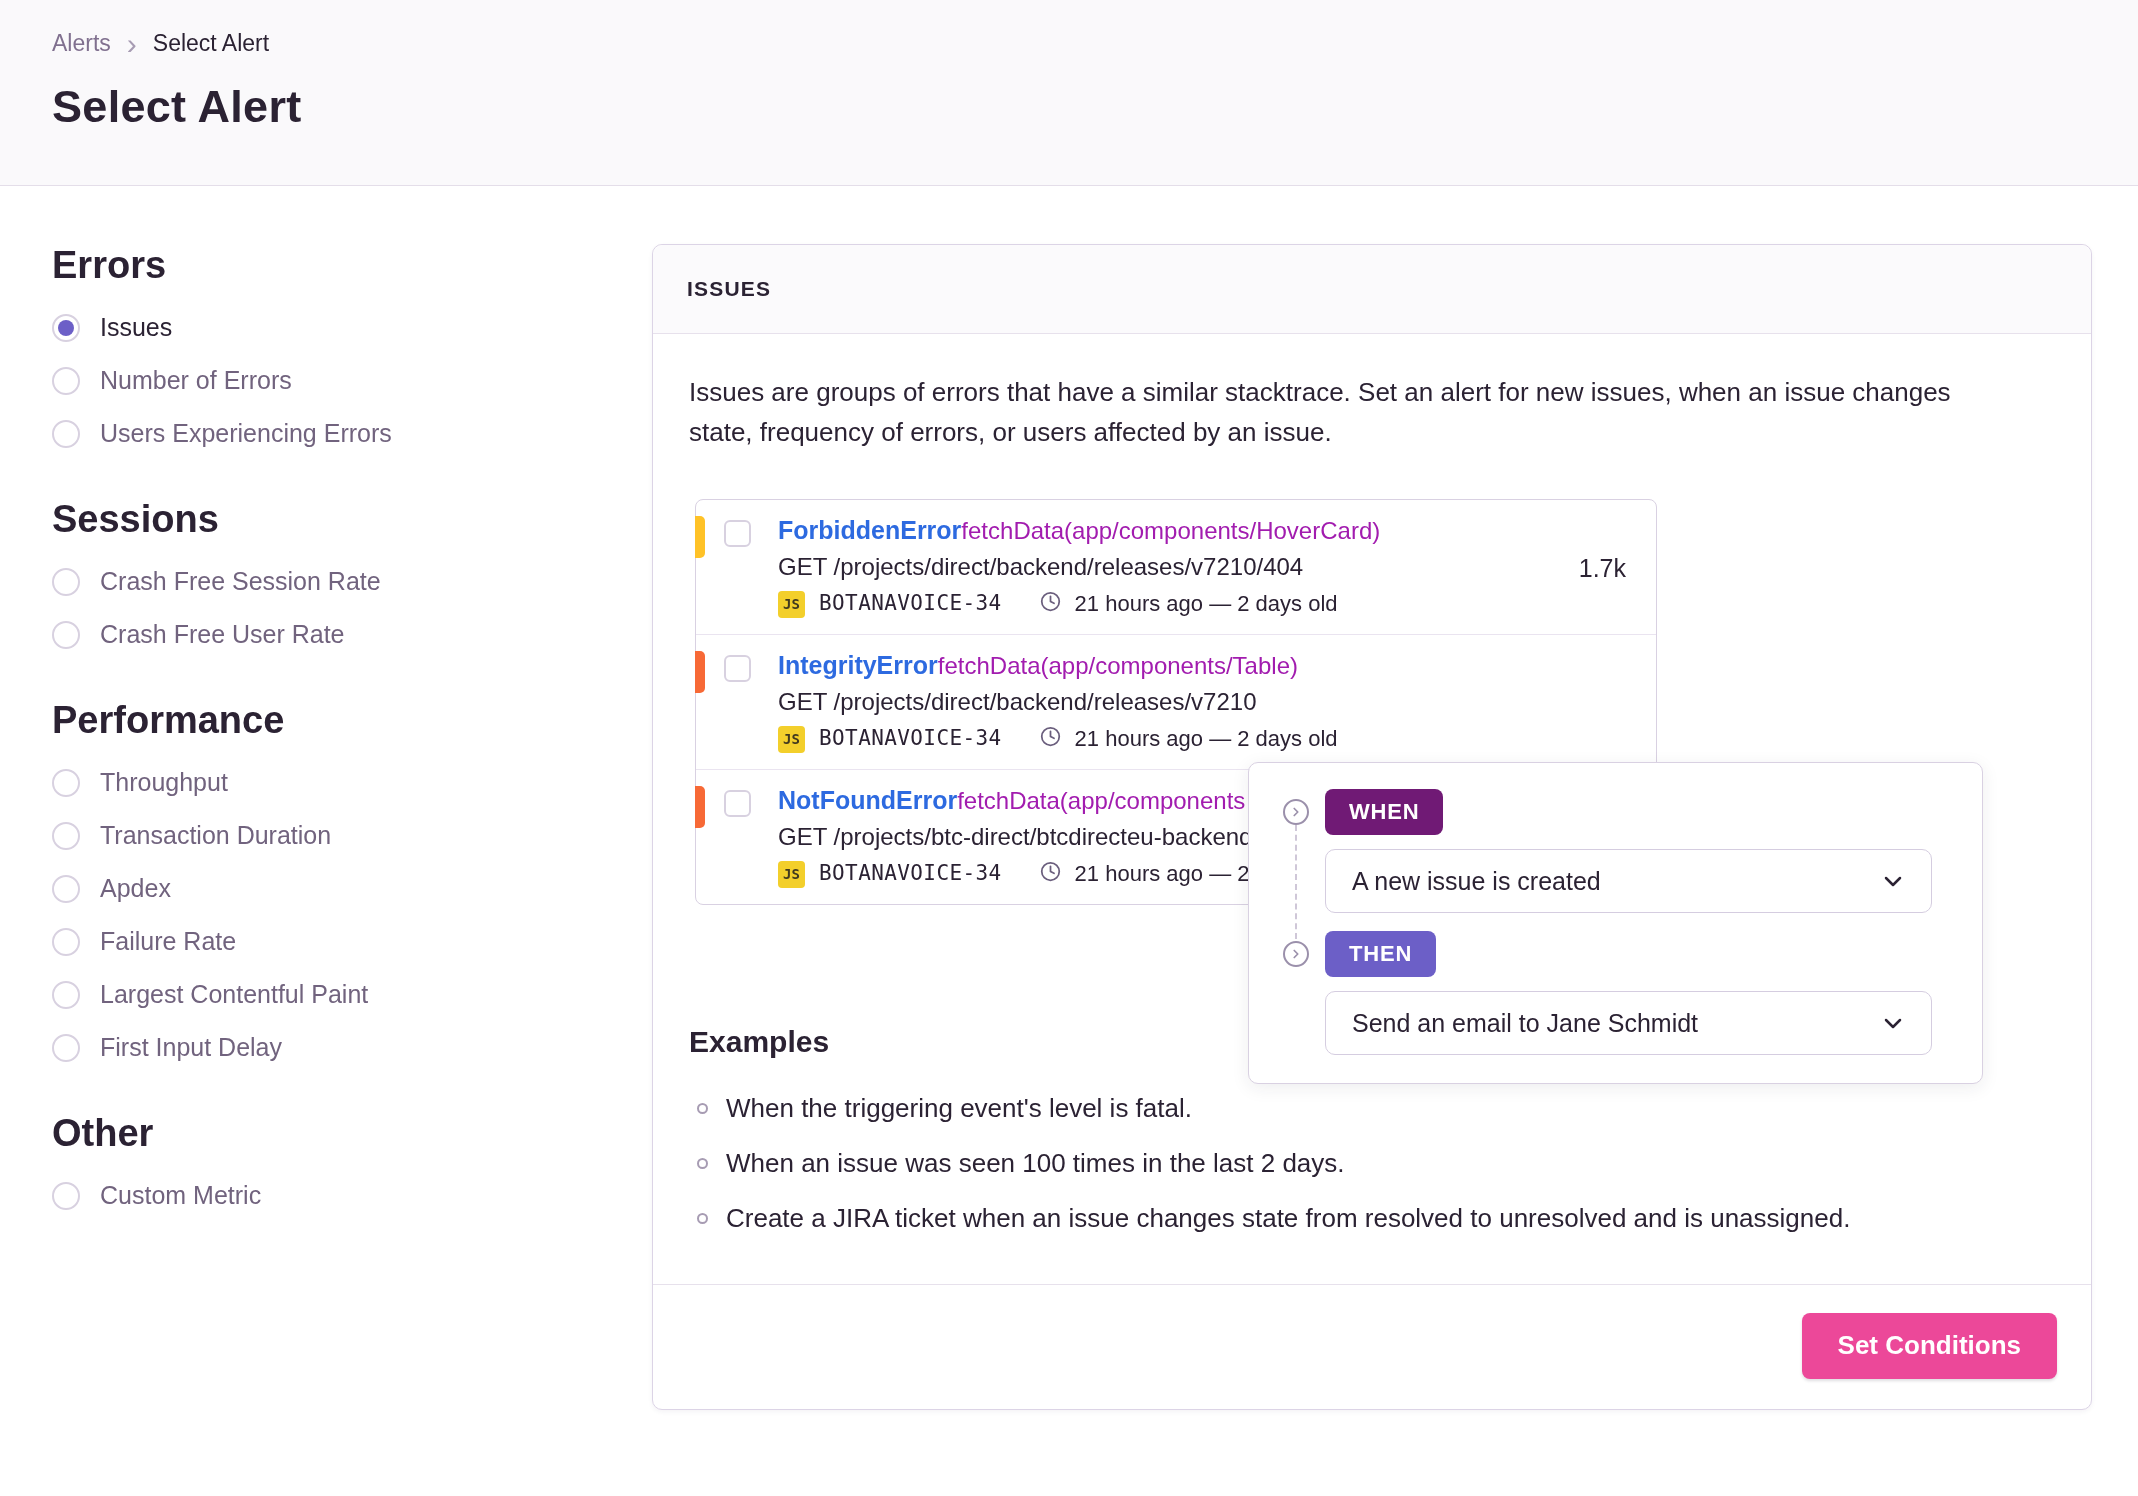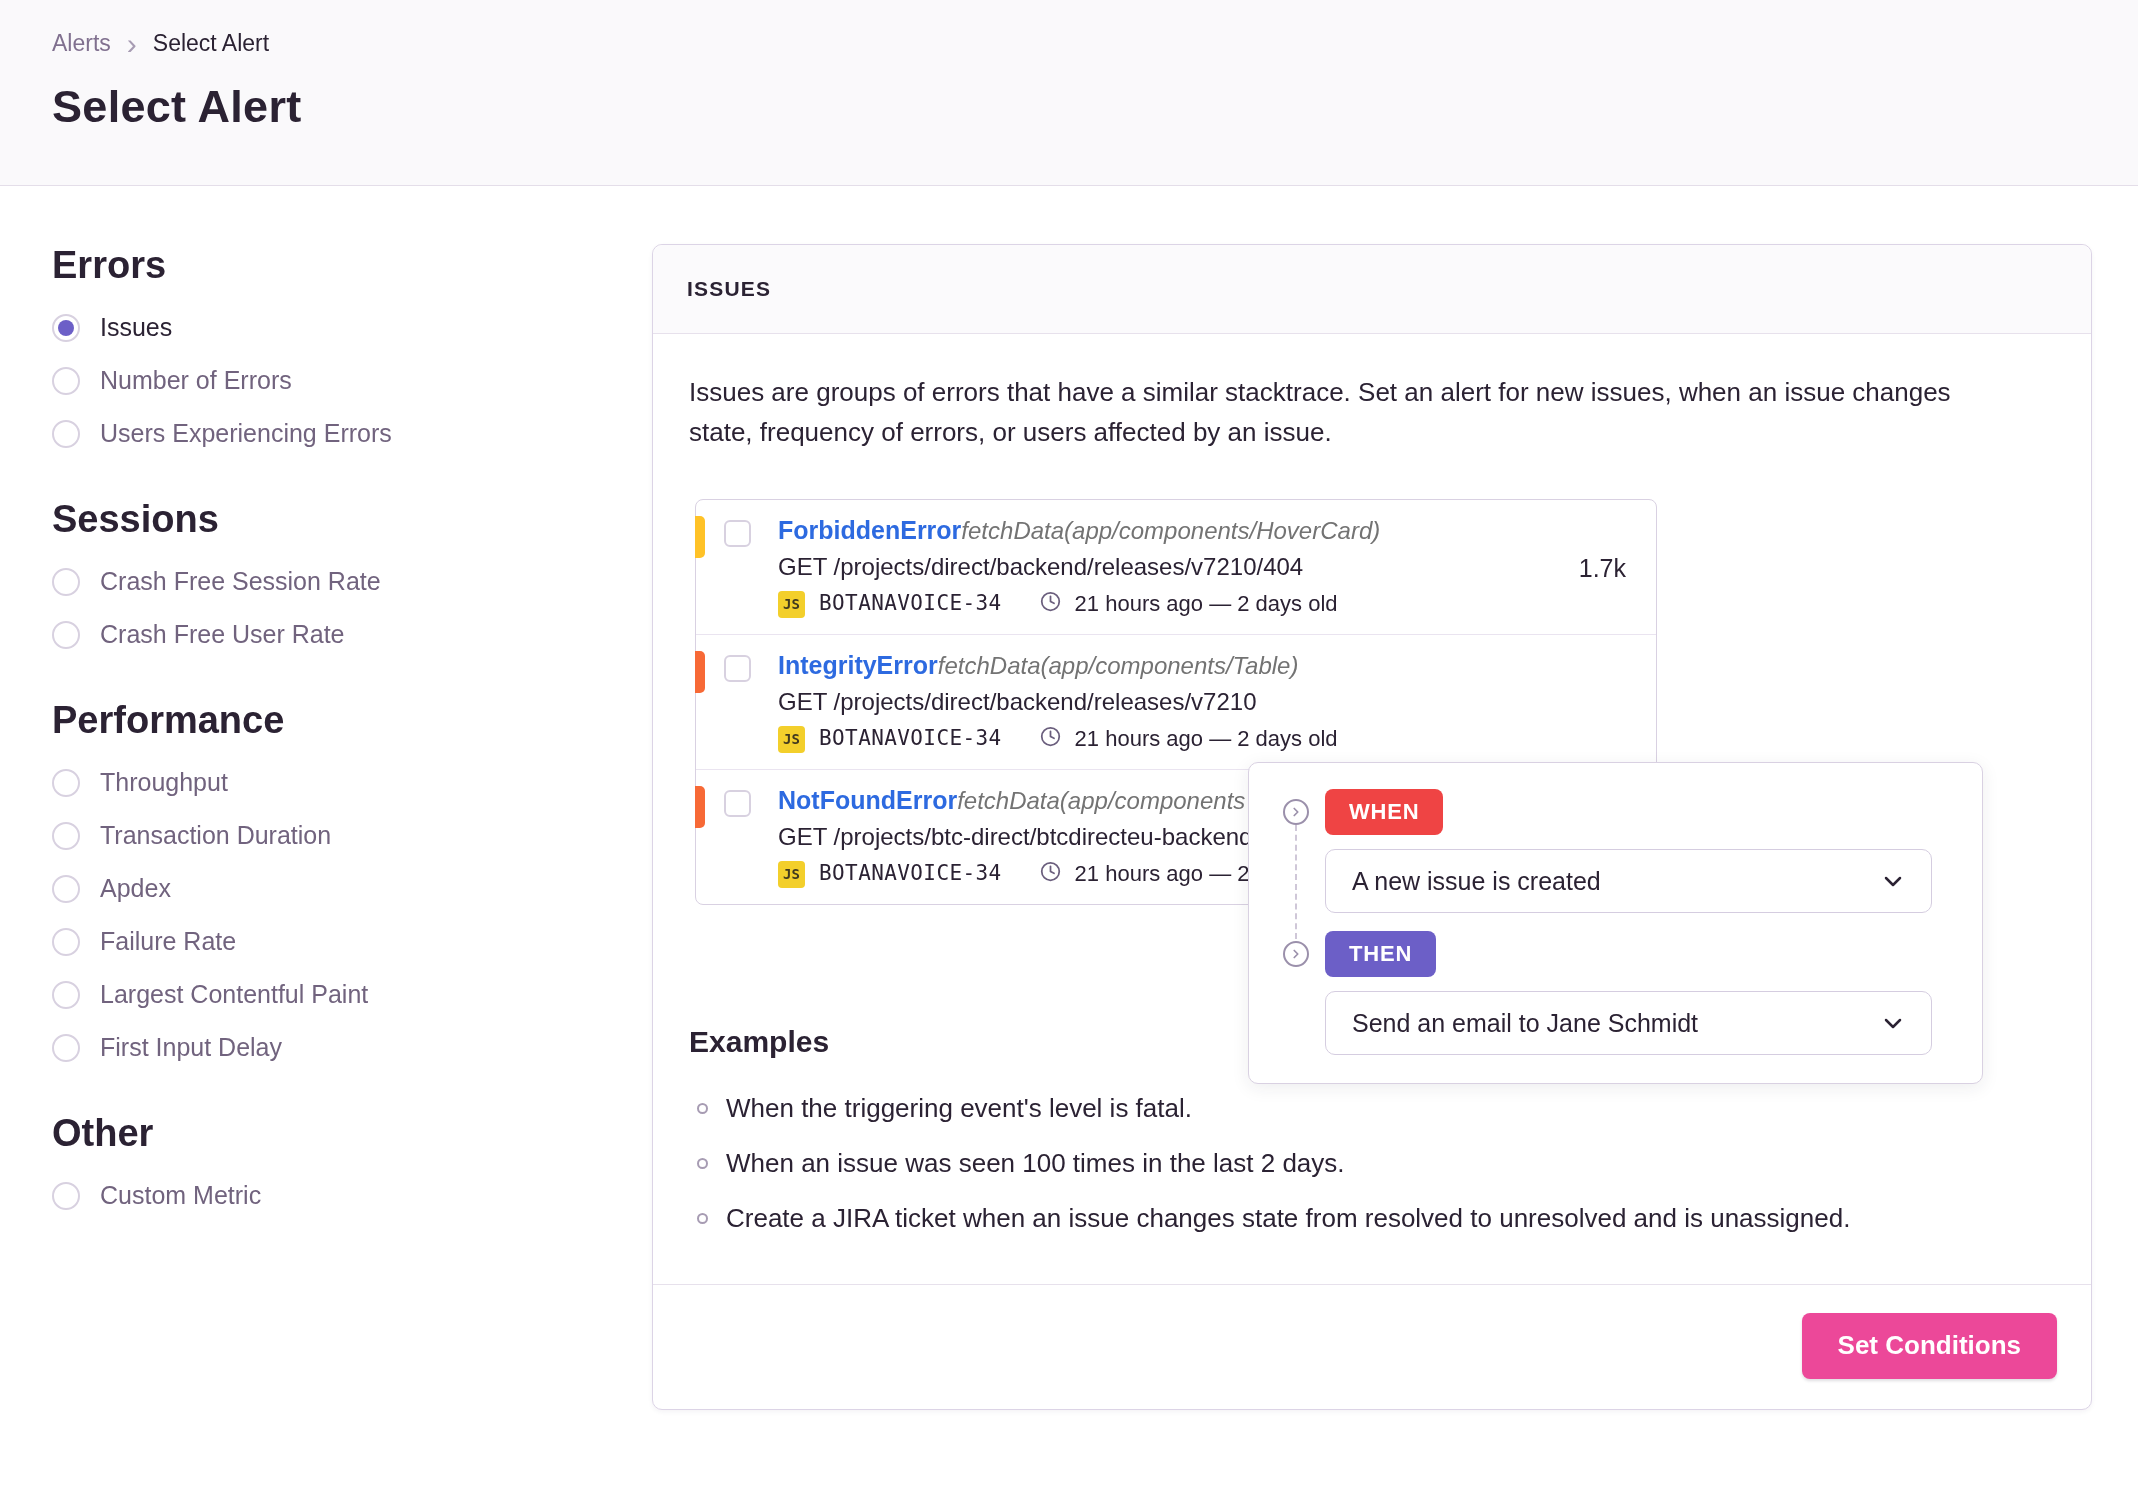--- a/index.html
+++ b/index.html
@@ -63,21 +63,21 @@
   }
   .issue-row { position:relative; padding:16px 30px 16px 82px; border-bottom:1px solid #eae4f0; }
   .issue-row:last-child { border-bottom:none; }
   .level-bar { position:absolute; left:-1px; top:16px; width:10px; height:42px; border-radius:0 5px 5px 0; }
   .row-check {
     position:absolute; left:28px; top:20px; width:27px; height:27px;
     border:2px solid #d8d1e0; border-radius:6px; background:#fff; cursor:pointer;
   }
   .line1 { display:flex; align-items:baseline; white-space:nowrap; }
   .issue-title { font-size:25px; font-weight:700; cursor:pointer; }
-  .culprit { font-size:24px; color:#737373;font-style:italic; }
+  .culprit { font-size:24px; color:#a21caf; }
   .request { margin-top:8px; font-size:24px; color:#2b2233; white-space:nowrap; }
   .meta { margin-top:10px; display:flex; align-items:flex-start; gap:14px; white-space:nowrap; }
   .js-badge {
     width:27px; height:27px; border-radius:4px; display:flex; align-items:center; justify-content:center;
     font-family:"DejaVu Sans Mono", monospace; font-size:14px; font-weight:700; color:#41391f;
   }
   .project { font-family:"DejaVu Sans Mono", monospace; font-size:21px; letter-spacing:0.4px; color:#2b2233; }
   .clock-icon { margin-left:24px; color:#6a5e7d; display:flex; }
   .age { font-size:22px; color:#2b2233; }
   .events-val { position:absolute; right:30px; top:54px; font-size:25px; color:#2b2233; }
@@ -324,21 +324,21 @@
 
     <div class="conditions-card">
       <span class="connector"></span>
 
       <div class="cond-step">
         <span class="step-icon">
           <svg width="14" height="14" viewBox="0 0 24 24" fill="none" stroke="currentColor" stroke-width="3" stroke-linecap="round" stroke-linejoin="round">
               <polyline points="9,6 15,12 9,18"></polyline>
             </svg>
         </span>
-        <span class="cond-badge" style="background: #ef4444;">WHEN</span>
+        <span class="cond-badge" style="background: #701a75;">WHEN</span>
       </div>
 
       <div class="cond-select">
         <span>A new issue is created</span>
         <span class="chevron-down">
           <svg width="24" height="24" viewBox="0 0 24 24" fill="none" stroke="currentColor" stroke-width="2.5" stroke-linecap="round" stroke-linejoin="round">
               <polyline points="5,9 12,16 19,9"></polyline>
             </svg>
         </span>
       </div>

